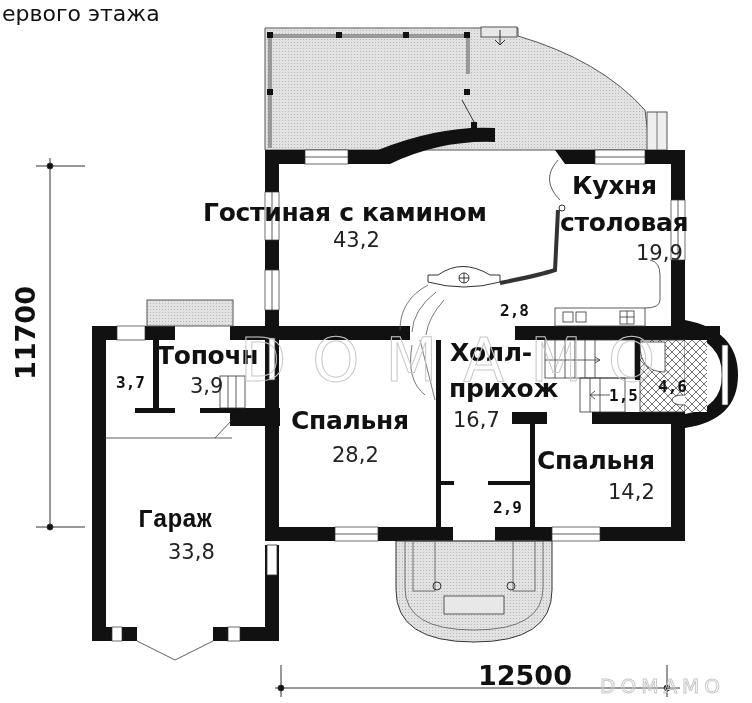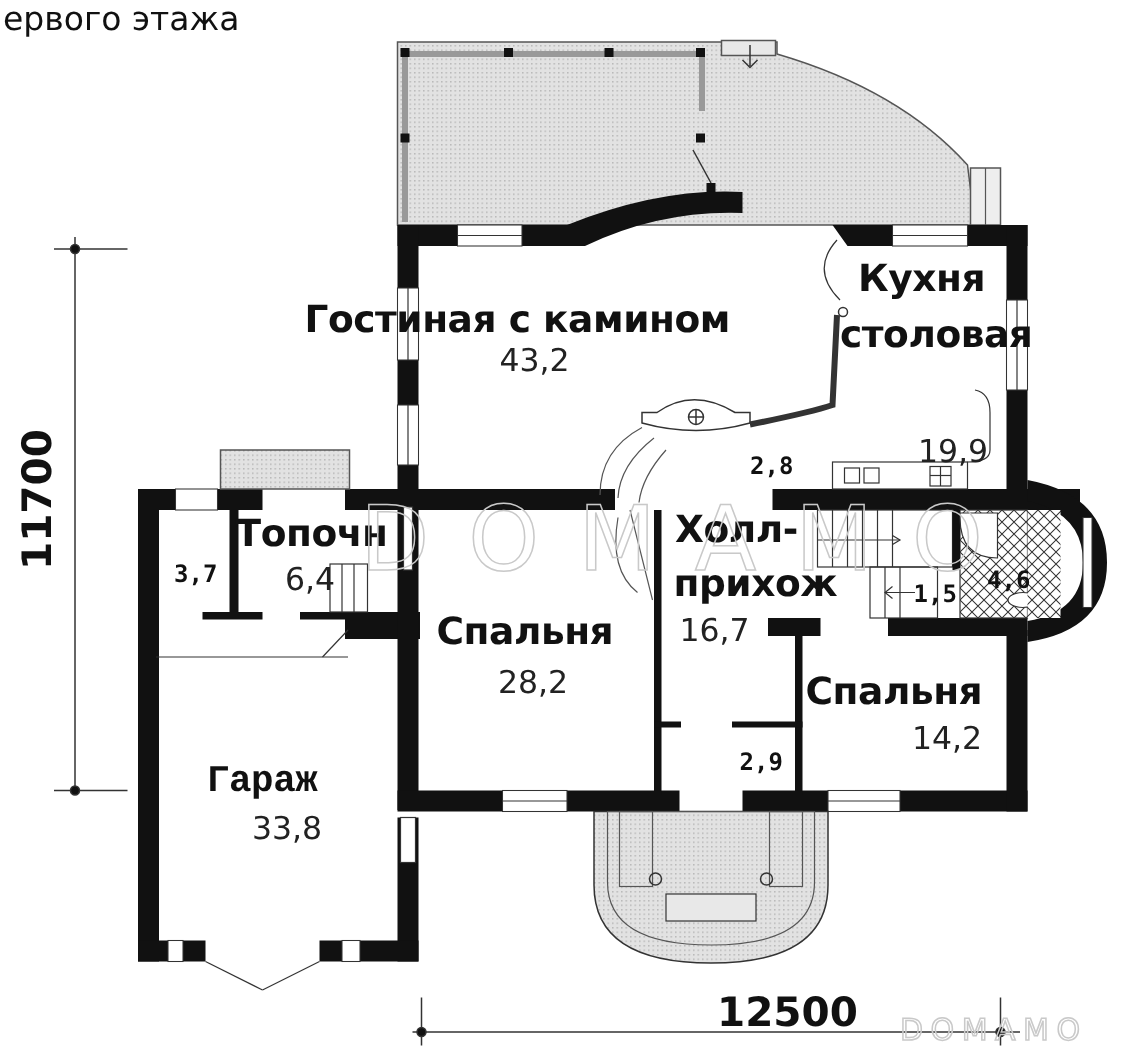--- a/index.html
+++ b/index.html
@@ -221,24 +221,24 @@
   </g>
 </svg>
 
 <div class="lbl title" style="left:2px; top:3px;">ервого этажа</div>
 
 <div class="lbl room-name" style="left:203px; top:200px;">Гостиная с камином</div>
 <div class="lbl area" style="left:333px; top:230px;">43,2</div>
 
 <div class="lbl room-name" style="left:572px; top:173px;">Кухня</div>
 <div class="lbl room-name" style="left:560px; top:210px;">столовая</div>
-<div class="lbl area" style="left:612px; top:243px;margin-top:48px;">19,9</div>
+<div class="lbl area" style="left:636px; top:243px;">19,9</div>
 
 <div class="lbl room-name" style="left:157px; top:343px;">Топочн</div>
-<div class="lbl area" style="left:190px; top:376px;">6,4</div>
+<div class="lbl area" style="left:190px; top:376px;">3,9</div>
 
 <div class="lbl room-name" style="left:450px; top:340px;">Холл-</div>
 <div class="lbl room-name" style="left:449px; top:376px;">прихож</div>
 <div class="lbl area" style="left:453px; top:410px;">16,7</div>
 
 <div class="lbl room-name" style="left:291px; top:408px;">Спальня</div>
 <div class="lbl area" style="left:332px; top:445px;">28,2</div>
 
 <div class="lbl room-name" style="left:537px; top:448px;">Спальня</div>
 <div class="lbl area" style="left:592px; top:482px;margin-left:16px;">14,2</div>

